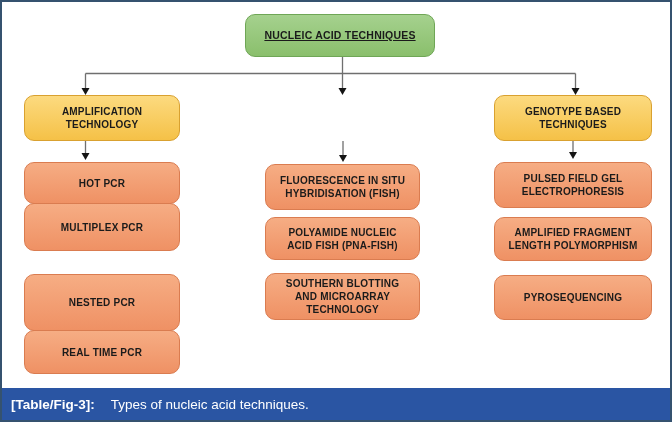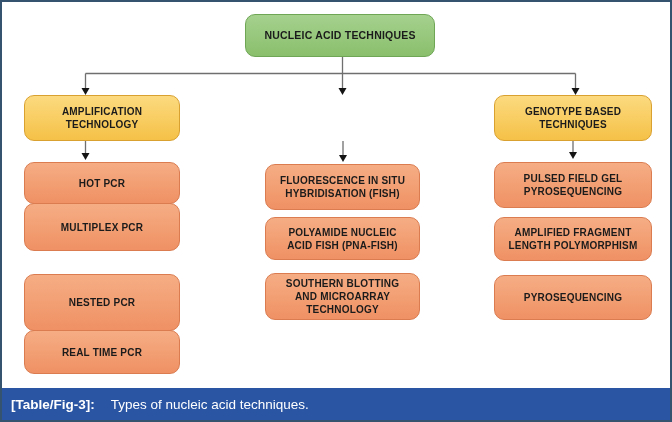--- a/index.html
+++ b/index.html
@@ -24,20 +24,21 @@
     line-height:1.3;
     letter-spacing:0.2px;
     color:#1b1b1b;
     border-radius:10px;
     padding:0 10px;
   }
   .node.root{
     background:linear-gradient(to bottom,#a5d18e,#8abf6c);
     border:1px solid #6fa656;
     font-size:10.5px;
+    text-decoration:underline;
   }
   .node.category{
     background:linear-gradient(to bottom,#fcda7f,#f5c147);
     border:1px solid #d9a130;
   }
   .node.item{
     background:linear-gradient(to bottom,#f6ad84,#ef9164);
     border:1px solid #da7c50;
   }
   .caption-bar{
@@ -85,21 +86,21 @@
     <div class="node item" style="left:22px;top:160px;width:156px;height:42px">HOT PCR</div>
     <div class="node item" style="left:22px;top:201px;width:156px;height:48px">MULTIPLEX PCR</div>
     <div class="node item" style="left:22px;top:272px;width:156px;height:57px">NESTED PCR</div>
     <div class="node item" style="left:22px;top:328px;width:156px;height:44px">REAL TIME PCR</div>
 
     <div class="node item" style="left:263px;top:162px;width:155px;height:46px">FLUORESCENCE IN SITU HYBRIDISATION (FISH)</div>
     <div class="node item" style="left:263px;top:215px;width:155px;height:43px">POLYAMIDE NUCLEIC ACID FISH (PNA-FISH)</div>
     <div class="node item" style="left:263px;top:271px;width:155px;height:47px">SOUTHERN BLOTTING AND MICROARRAY TECHNOLOGY</div>
 
     <div class="node category" style="left:492px;top:93px;width:158px;height:46px">GENOTYPE BASED TECHNIQUES</div>
-    <div class="node item" style="left:492px;top:160px;width:158px;height:46px">PULSED FIELD GEL PYROSEQUENCING</div>
+    <div class="node item" style="left:492px;top:160px;width:158px;height:46px">PULSED FIELD GEL ELECTROPHORESIS</div>
     <div class="node item" style="left:492px;top:215px;width:158px;height:44px">AMPLIFIED FRAGMENT LENGTH POLYMORPHISM</div>
     <div class="node item" style="left:492px;top:273px;width:158px;height:45px">PYROSEQUENCING</div>
 
   </div>
 
   <div class="caption-bar">
     <span class="cap-label">[Table/Fig-3]:</span>
     <span class="cap-text">Types of nucleic acid techniques.</span>
   </div>
 </div>

